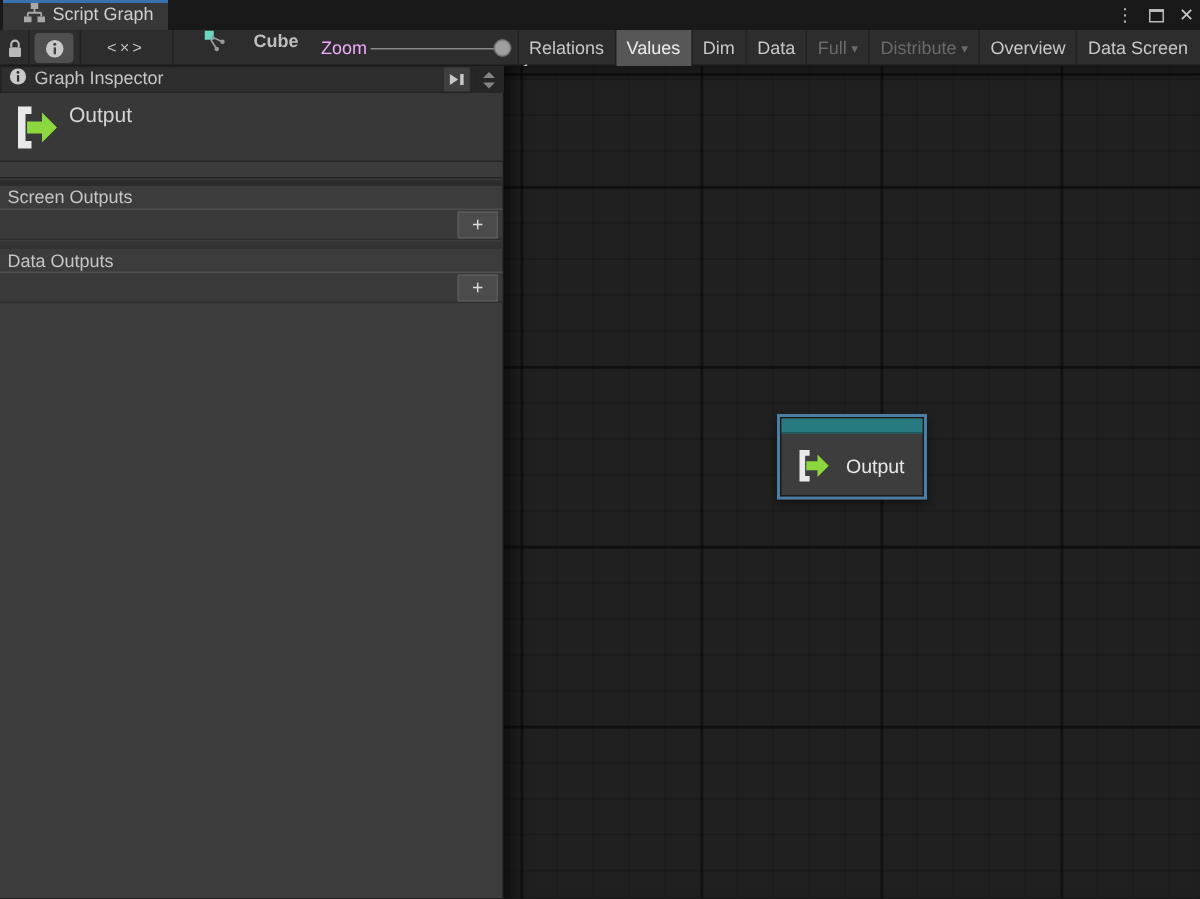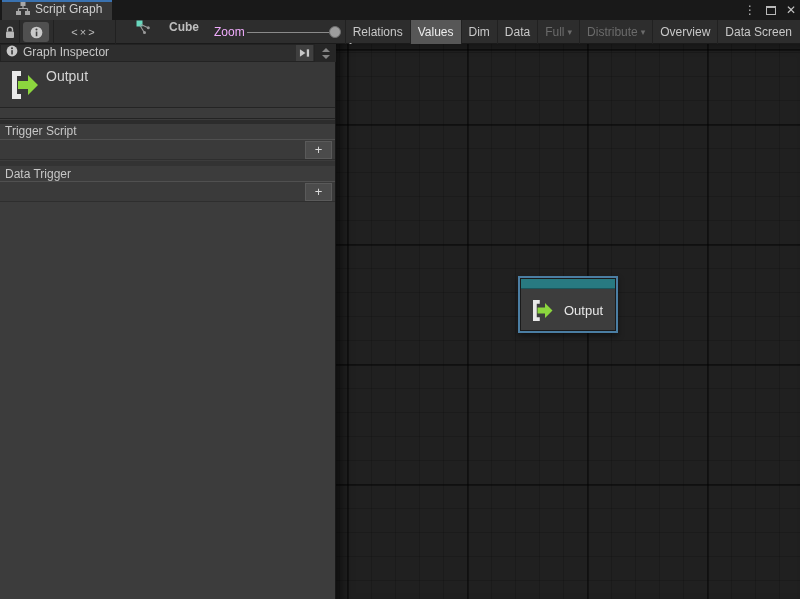--- a/index.html
+++ b/index.html
@@ -189,29 +189,29 @@
     <div class="hero">
       <svg style="position:absolute;left:8px;top:6px" width="32" height="34" viewBox="0 0 32 32">
         <path d="M4 2 h9 v5 h-4 v18 h4 v5 h-9 z" fill="#E9E9E9"></path>
         <polygon points="10,12 20,12 20,6 30,16 20,26 20,20 10,20" fill="#8CD63E"></polygon>
       </svg>
       <span class="hero-title">Output</span>
     </div>
     <div class="band1"></div>
     <div class="band2"></div>
 
-    <span class="sec-label" style="top:80px">Trigger Script</span>
+    <span class="sec-label" style="top:80px">Screen Outputs</span>
     <div class="list-row" style="top:95px">
       <div class="add-btn">
         <span>+</span>
       </div>
     </div>
     <div class="row-gap" style="top:117px"></div>
 
-    <span class="sec-label" style="top:123px">Data Trigger</span>
+    <span class="sec-label" style="top:123px">Data Outputs</span>
     <div class="list-row" style="top:137px">
       <div class="add-btn">
         <span>+</span>
       </div>
     </div>
   </div>
 
   <div class="canvas">
     <div class="node">
       <div class="node-inner">

